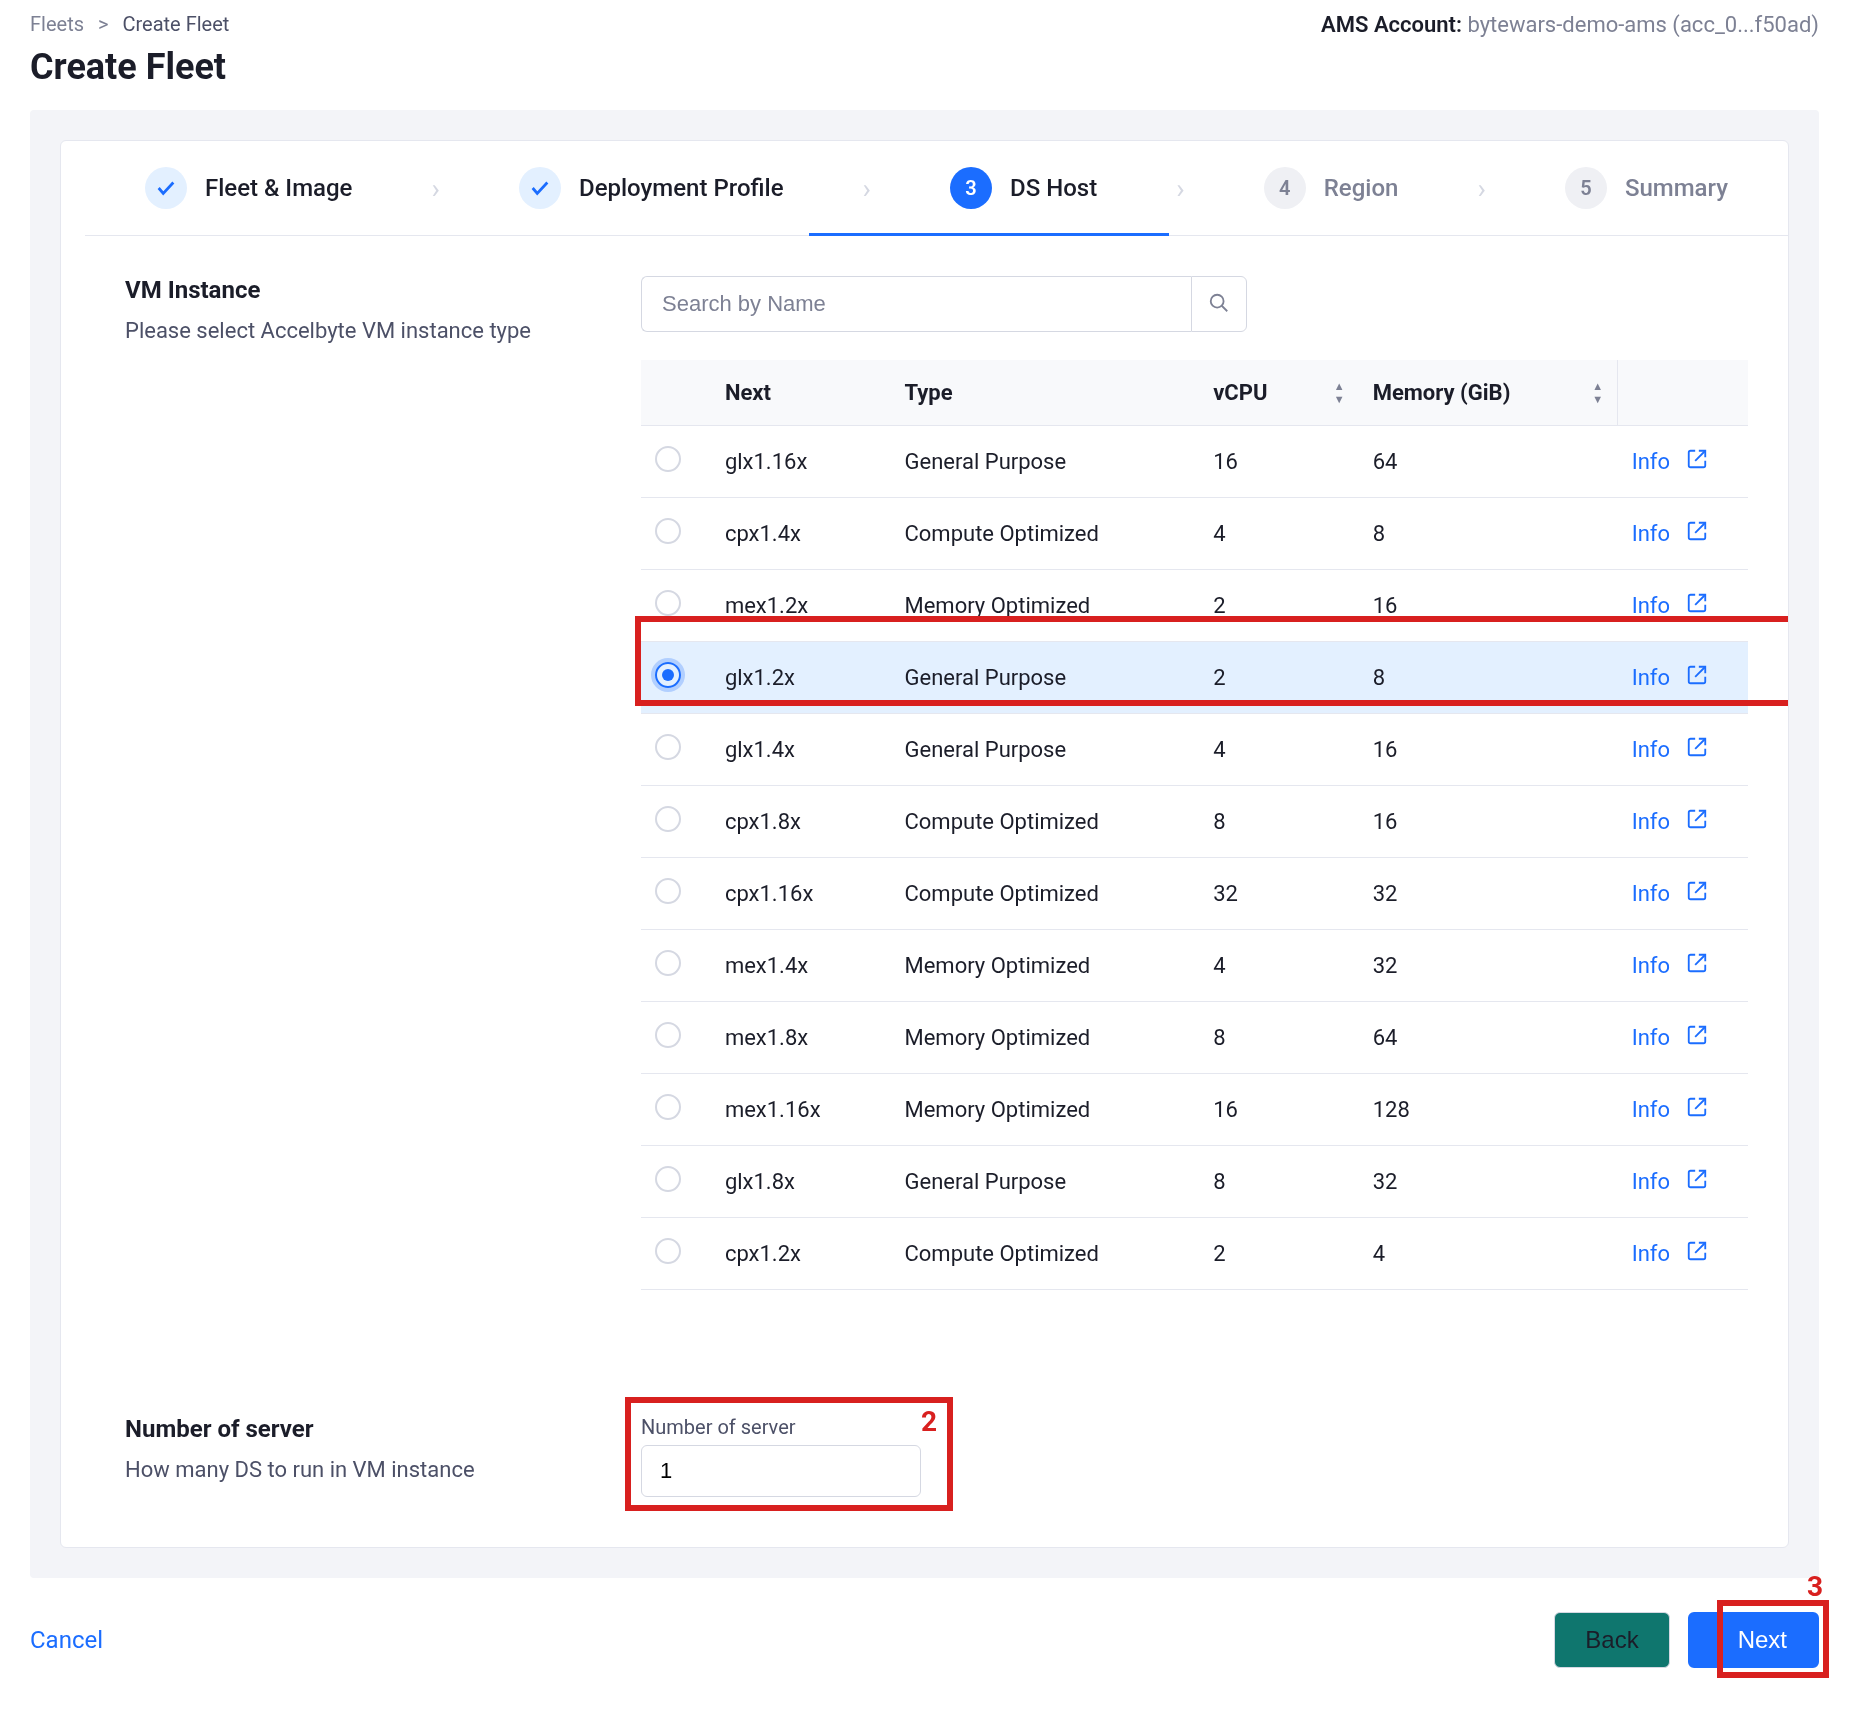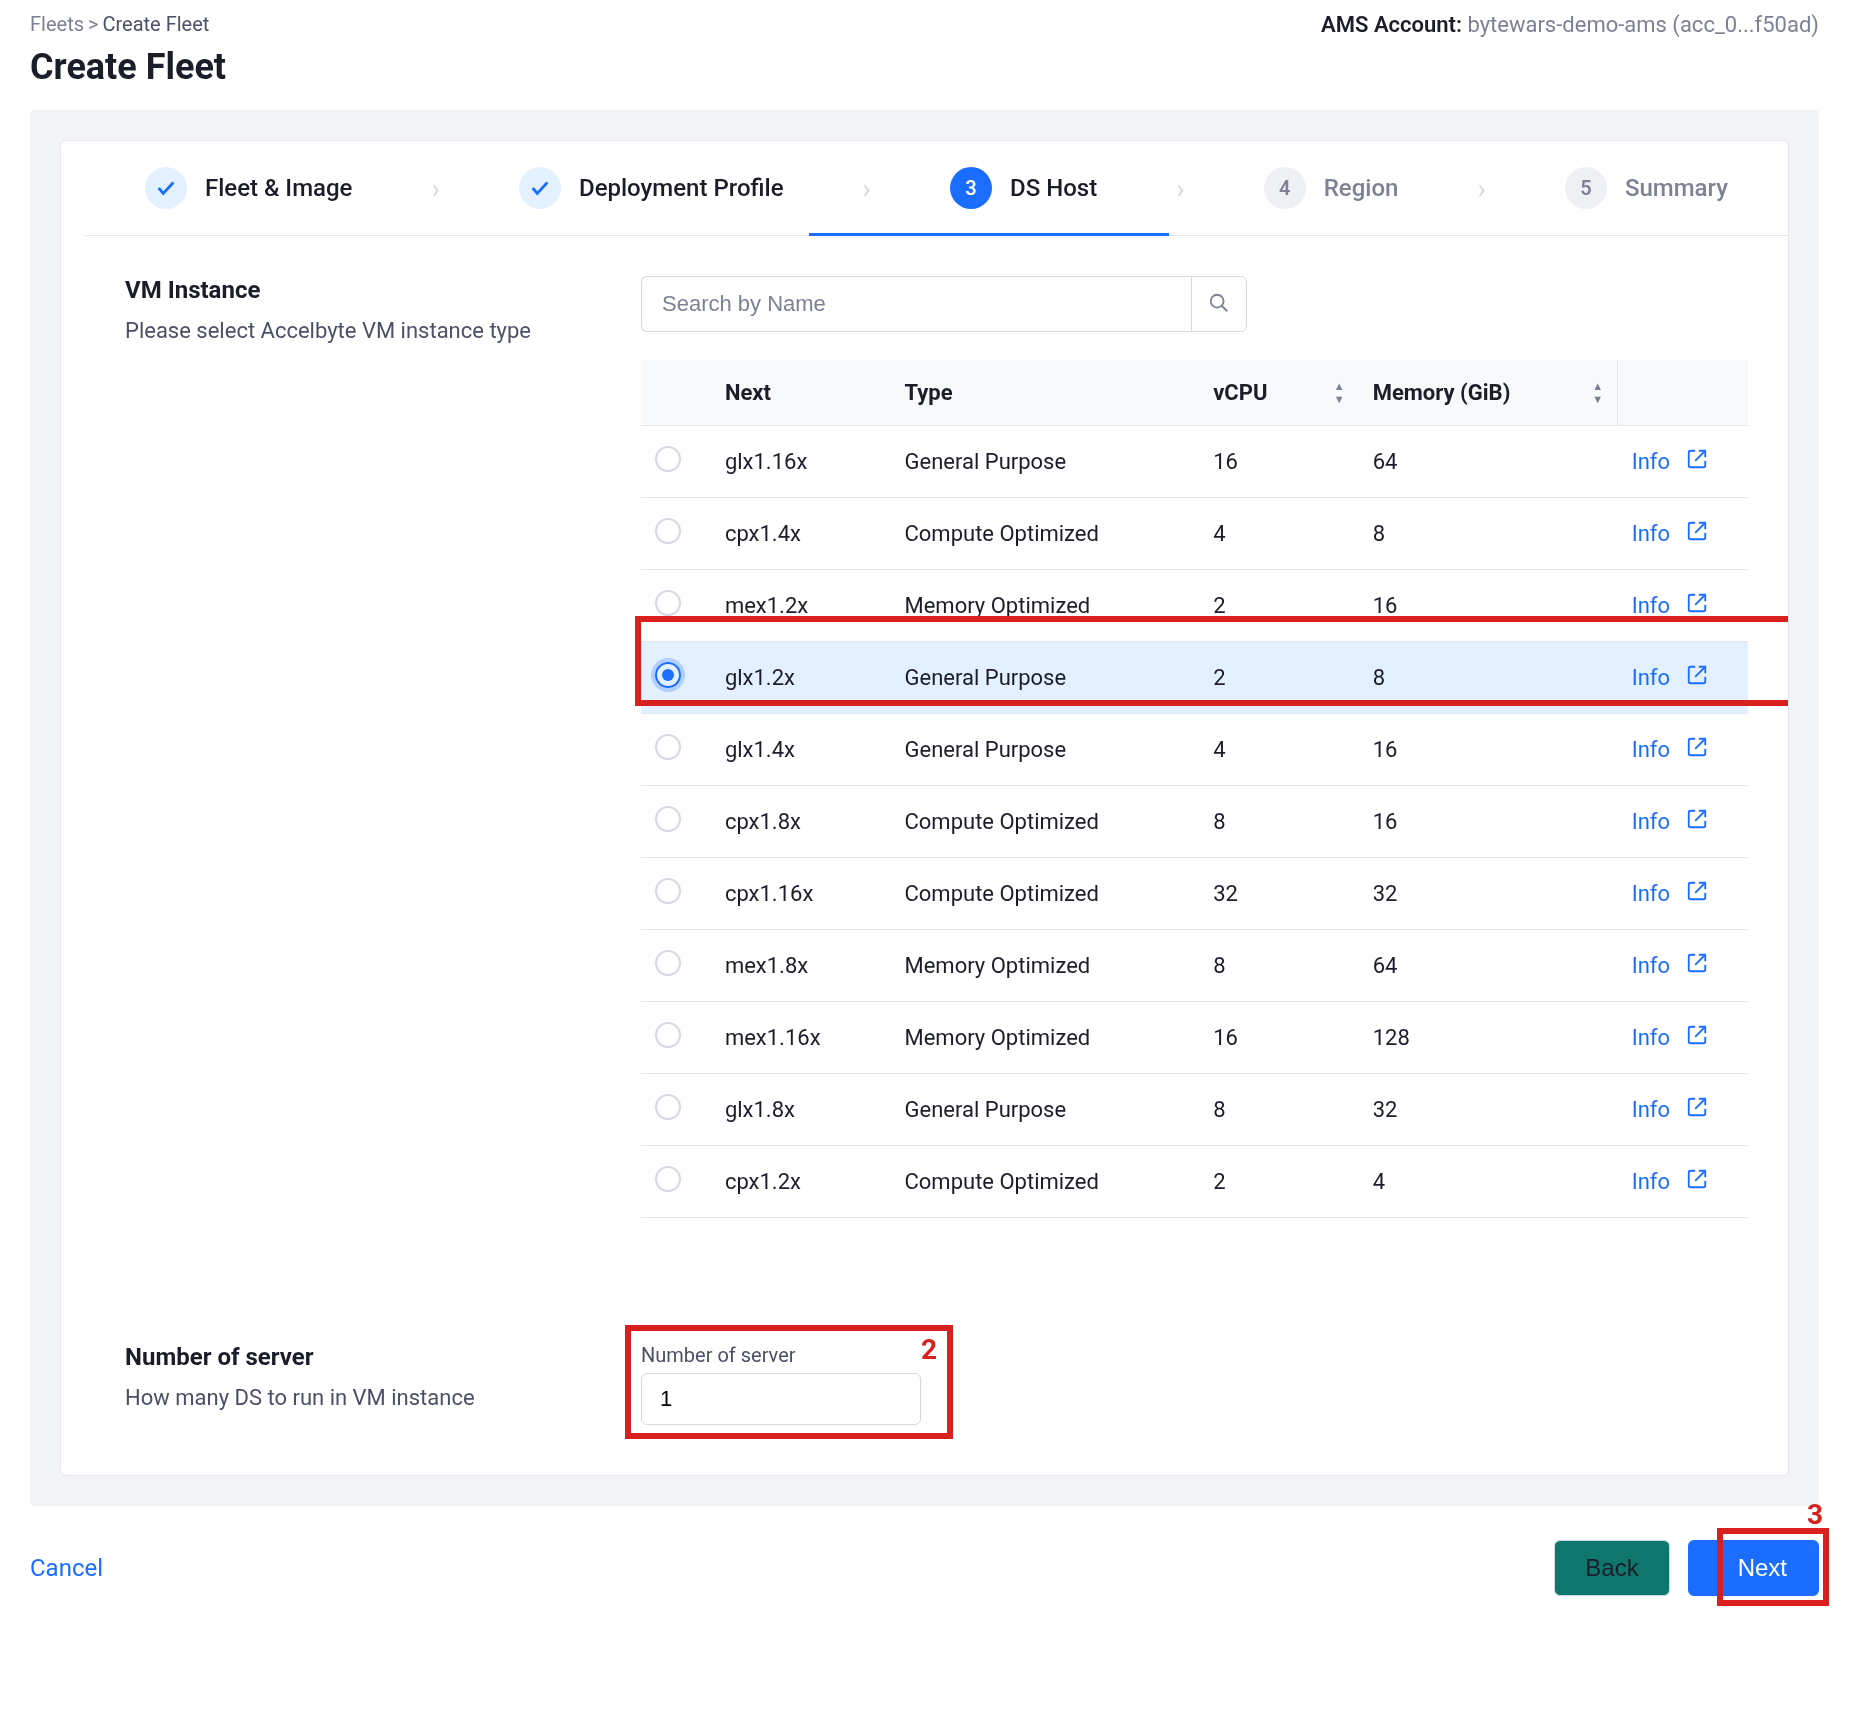--- a/index.html
+++ b/index.html
@@ -27,21 +27,21 @@
     background: var(--panel-bg);
     width: 1849px;
   }
   .page { padding: 0 30px; }
 
   
   .top {
     display: flex; justify-content: space-between; align-items: flex-start;
     padding: 12px 0 22px 0;
   }
-  .breadcrumb { display: flex; gap: 4px; color: var(--text-muted); font-size: 20px; }
+  .breadcrumb { display: flex; gap: 14px; color: var(--text-muted); font-size: 20px; }
   .breadcrumb .current { color: var(--text-mid); }
   .page-title { margin: 10px 0 0 0; font-size: 36px; font-weight: 700; color: var(--text-dark); }
   .account { font-size: 22px; color: var(--text-dark); }
   .account .label { font-weight: 600; }
   .account .val { color: var(--text-muted); }
 
   
   .slab {
     background: var(--page-bg);
     padding: 30px;
@@ -388,20 +388,35 @@
                       <span>Info</span>
                       <span><svg class="icon-svg" viewBox="0 0 24 24" fill="none" stroke="currentColor" stroke-width="2">
                           <path d="M14 3h7v7"></path>
                           <path d="M10 14L21 3"></path>
                           <path d="M21 14v5a2 2 0 0 1-2 2H5a2 2 0 0 1-2-2V5a2 2 0 0 1 2-2h5"></path>
                         </svg></span>
                     </a></td>
                 </tr>
                 <tr>
                   <td><span class="radio"></span></td>
+                  <td>mex1.4x</td>
+                  <td>Memory Optimized</td>
+                  <td>4</td>
+                  <td>32</td>
+                  <td style="text-align:right; padding-right:40px;"><a class="info-link">
+                      <span>Info</span>
+                      <span><svg class="icon-svg" viewBox="0 0 24 24" fill="none" stroke="currentColor" stroke-width="2">
+                          <path d="M14 3h7v7"></path>
+                          <path d="M10 14L21 3"></path>
+                          <path d="M21 14v5a2 2 0 0 1-2 2H5a2 2 0 0 1-2-2V5a2 2 0 0 1 2-2h5"></path>
+                        </svg></span>
+                    </a></td>
+                </tr>
+                <tr>
+                  <td><span class="radio"></span></td>
                   <td>mex1.8x</td>
                   <td>Memory Optimized</td>
                   <td>8</td>
                   <td>64</td>
                   <td style="text-align:right; padding-right:40px;"><a class="info-link">
                       <span>Info</span>
                       <span><svg class="icon-svg" viewBox="0 0 24 24" fill="none" stroke="currentColor" stroke-width="2">
                           <path d="M14 3h7v7"></path>
                           <path d="M10 14L21 3"></path>
                           <path d="M21 14v5a2 2 0 0 1-2 2H5a2 2 0 0 1-2-2V5a2 2 0 0 1 2-2h5"></path>

